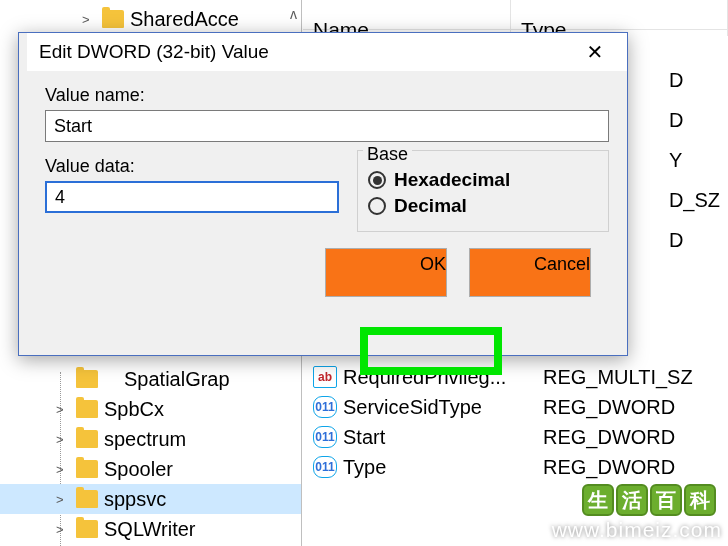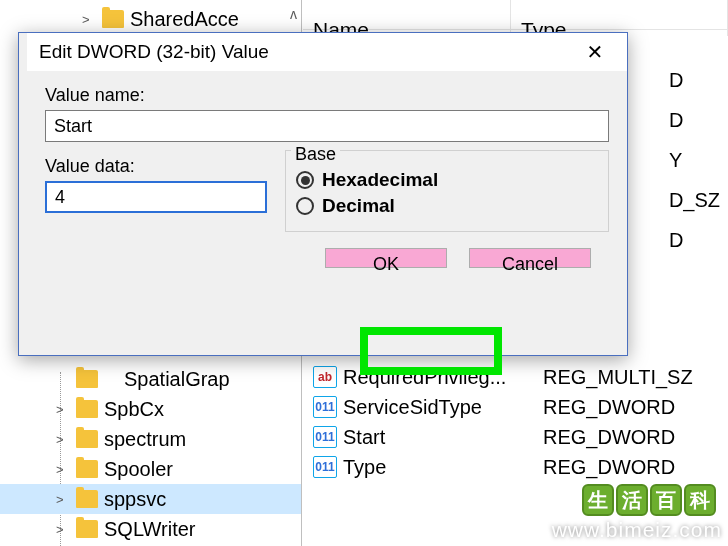--- a/index.html
+++ b/index.html
@@ -25,21 +25,21 @@
   .bg-tree .lines { position: absolute; left: 60px; top: 372px; width: 20px; height: 174px; border-left: 1px dotted #9a9a9a; }
 
   .bg-list {
     position: absolute; left: 303px; top: 0; right: 0; height: 546px; background: #fff;
   }
   .bg-list-header { display: flex; height: 30px; border-bottom: 1px solid #e4e4e4; font-size: 21px; }
   .bg-list-header .col { padding: 18px 10px; border-right: 1px solid #e4e4e4; }
   .bg-list-row { display: flex; align-items: center; height: 30px; font-size: 20px; }
   .bg-list-row .icn { width: 24px; height: 22px; margin: 0 6px 0 10px; flex: none; border: 1px solid #0ea5e9; border-radius: 2px; display:flex; align-items:center; justify-content:center; font-size:12px; font-weight:bold; }
   .icn.ab { background:#fff; color:#c1272d; }
-  .icn.bin { background:#fff; color:#2e6fd8; }
+  .icn.bin { background:#fff; color:#2e6fd8;border-radius:9px; }
   .bg-list-row .nm { width: 200px; overflow: hidden; text-overflow: ellipsis; white-space: nowrap; }
   .bg-list-row .tp { flex: 1; }
   .rarrow { position:absolute; right:4px; top:6px; color:#5a5a5a; font-size:14px; }
 
   
   .dialog {
     position: absolute; left: 18px; top: 32px; width: 610px; height: 324px;
     background: #f0f0f0; border: 1px solid #4a6fbf; box-shadow: 0 4px 18px rgba(0,0,0,.35); padding-left: 8px;
   }
   .dialog-title {
@@ -47,35 +47,35 @@
     justify-content: space-between; padding: 0 12px; font-size: 19px;
   }
   .dialog-title .close { width: 40px; text-align: center; font-size: 20px; cursor: default; }
   .dialog-body { padding: 14px 18px 0 18px; font-size: 18px; color: #000; }
   .label { margin-bottom: 4px; }
   .field-name {
     width: 100%; height: 32px; background: #fff; border: 1px solid #7a7a7a;
     padding: 4px 8px; font-size: 18px;
   }
   .row2 { display: flex; margin-top: 14px; gap: 18px; }
-  .col-data { flex: none; width: 222px; }
+  .col-data { flex: none; width: 294px; }
   .field-data {
     width: 100%; height: 32px; background: #fff; border: 2px solid #2b6fd7;
     padding: 2px 8px; font-size: 18px;
   }
   .col-base { flex: 1; position: relative; }
   .fieldset { border: 1px solid #d0d0d0; border-radius: 0; padding: 14px 10px 10px 10px; margin-top: -6px; font-weight: bold; }
   .legend { position: absolute; top: -12px; left: 6px; background: #f0f0f0; padding: 0 4px; font-size: 18px; }
   .radio-row { display: flex; align-items: center; gap: 8px; font-size: 19px; margin: 4px 0; }
   .radio { width: 18px; height: 18px; border: 2px solid #333; border-radius: 50%; display:flex; align-items:center; justify-content:center; }
   .radio.checked::after { content:""; width:9px; height:9px; background:#333; border-radius:50%; }
   .dialog-buttons { display: flex; justify-content: flex-end; gap: 22px; padding: 16px 18px 0 0; }
   .btn {
-    width: 122px; height: 20px; background: #f9a8d4; border: 1px solid #adadad;
-    font-size: 18px; text-align: center; line-height: 30px;
+    width: 122px; height: 49px; background: #f97316; border: 1px solid #adadad;
+    font-size: 18px; text-align: right; line-height: 30px;
   }
   .highlight-ok {
     position:absolute; left:341px; top:294px; width:142px; height:48px;
     border:8px solid #00e600; pointer-events:none;
   }
 
   .watermark {
     position:absolute; right:6px; bottom:4px; font-size:21px; letter-spacing:1px;
     color:#fff; text-shadow:0 0 4px rgba(0,0,0,.5); font-family: Arial, sans-serif;
   }

